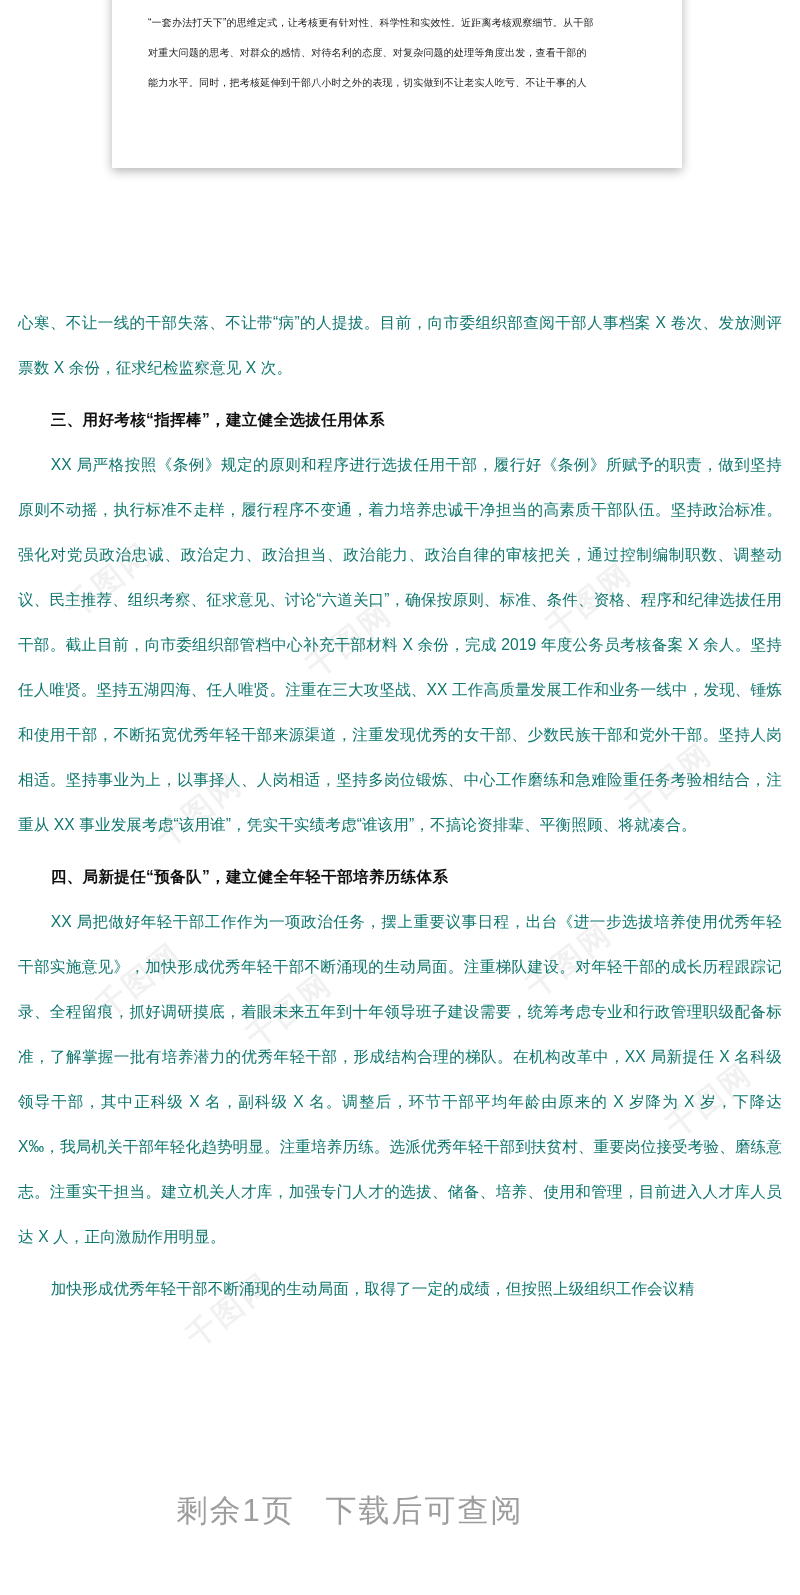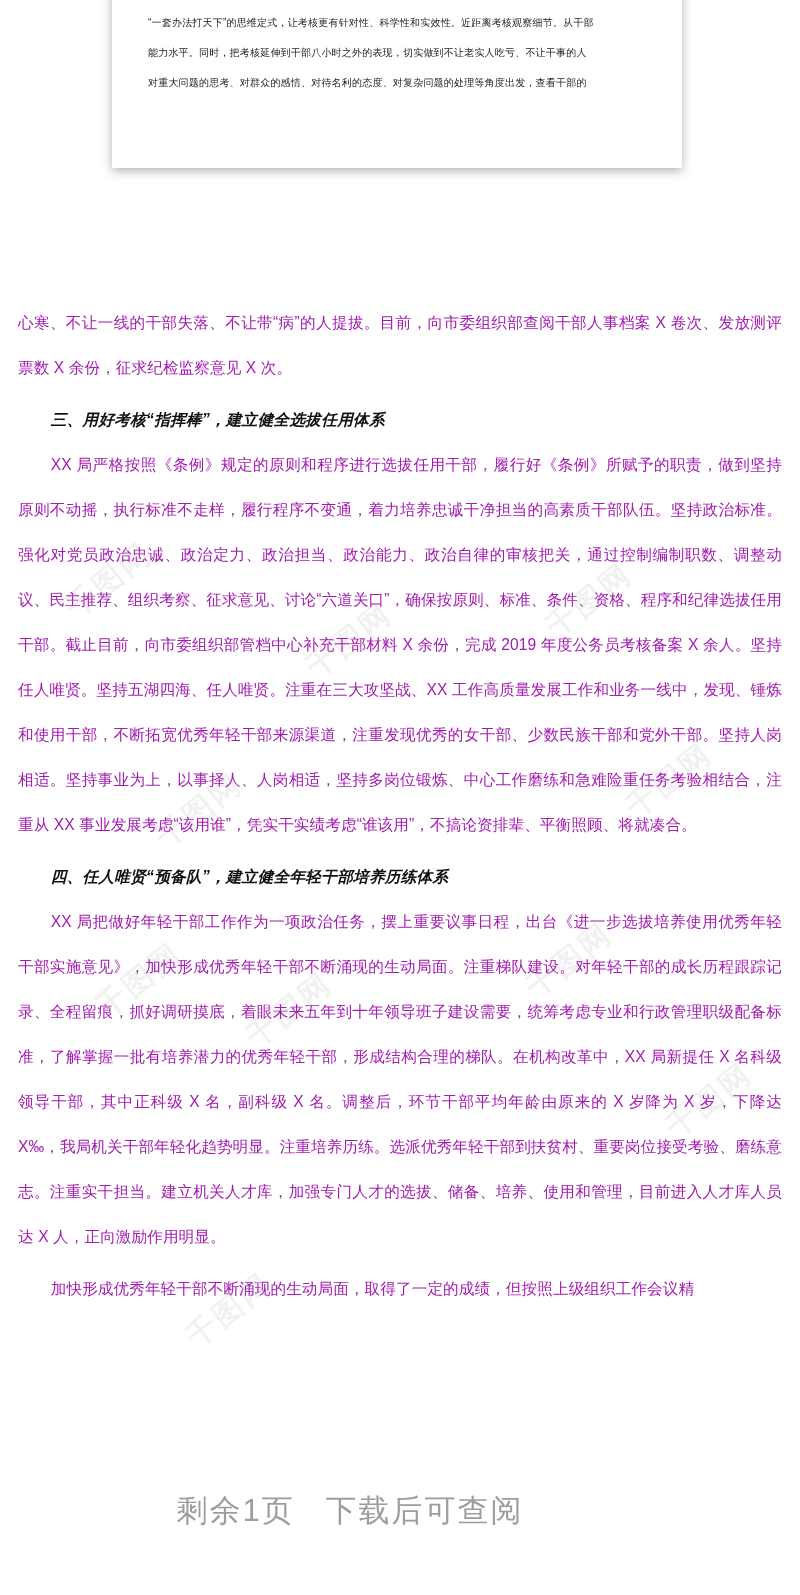--- a/index.html
+++ b/index.html
@@ -64,36 +64,35 @@
     left: 0;
     top: 300px;
     width: 800px;
     z-index: 3;
   }
   .para {
     margin: 0;
     padding: 0 18px 0 18px;
     font-size: 15.6px;
     line-height: 45px;
-    color: #a21caf;
+    color: #0f766e;
     text-align: justify;
     text-justify: inter-ideograph;
     letter-spacing: 0.1px;
   }
   .para.indent { text-indent: 2.1em; padding-left: 18px; }
   .heading {
     margin: 0;
     padding: 0 18px;
     font-size: 15.6px;
     line-height: 45px;
     font-weight: 700;
     color: #111111;
     text-indent: 2.1em;
     letter-spacing: 0.3px;
-    font-style: italic;
   }
   .gap-sm { height: 7px; }
 
   
   #footer-notice {
     position: absolute;
     left: 0;
     top: 1490px;
     width: 700px;
     text-align: center;
@@ -106,22 +105,22 @@
     letter-spacing: 2px;
     font-weight: 400;
   }
   #footer-notice .fn-gap { display: inline-block; width: 22px; }
 </style>
 </head>
 <body>
 
 <div id="preview-card">
   <div class="pv-line">“一套办法打天下”的思维定式，让考核更有针对性、科学性和实效性。近距离考核观察细节。从干部</div>
+  <div class="pv-line">对重大问题的思考、对群众的感情、对待名利的态度、对复杂问题的处理等角度出发，查看干部的</div>
   <div class="pv-line">能力水平。同时，把考核延伸到干部八小时之外的表现，切实做到不让老实人吃亏、不让干事的人</div>
-  <div class="pv-line">对重大问题的思考、对群众的感情、对待名利的态度、对复杂问题的处理等角度出发，查看干部的</div>
 </div>
 
 <div id="watermark-layer">
   <div class="wm" style="left:60px;  top:560px;">千图网</div>
   <div class="wm" style="left:300px; top:620px;">千图网</div>
   <div class="wm" style="left:540px; top:580px;">千图网</div>
   <div class="wm" style="left:150px; top:790px;">千图网</div>
   <div class="wm" style="left:620px; top:760px;">千图网</div>
   <div class="wm" style="left:90px;  top:960px;">千图网</div>
   <div class="wm" style="left:520px; top:940px;">千图网</div>
@@ -135,21 +134,21 @@
   <p class="para">心寒、不让一线的干部失落、不让带“病”的人提拔。目前，向市委组织部查阅干部人事档案 X 卷次、发放测评票数 X 余份，征求纪检监察意见 X 次。</p>
 
   <div class="gap-sm"></div>
 
   <h2 class="heading">三、用好考核“指挥棒”，建立健全选拔任用体系</h2>
 
   <p class="para indent">XX 局严格按照《条例》规定的原则和程序进行选拔任用干部，履行好《条例》所赋予的职责，做到坚持原则不动摇，执行标准不走样，履行程序不变通，着力培养忠诚干净担当的高素质干部队伍。坚持政治标准。强化对党员政治忠诚、政治定力、政治担当、政治能力、政治自律的审核把关，通过控制编制职数、调整动议、民主推荐、组织考察、征求意见、讨论“六道关口”，确保按原则、标准、条件、资格、程序和纪律选拔任用干部。截止目前，向市委组织部管档中心补充干部材料 X 余份，完成 2019 年度公务员考核备案 X 余人。坚持任人唯贤。坚持五湖四海、任人唯贤。注重在三大攻坚战、XX 工作高质量发展工作和业务一线中，发现、锤炼和使用干部，不断拓宽优秀年轻干部来源渠道，注重发现优秀的女干部、少数民族干部和党外干部。坚持人岗相适。坚持事业为上，以事择人、人岗相适，坚持多岗位锻炼、中心工作磨练和急难险重任务考验相结合，注重从 XX 事业发展考虑“该用谁”，凭实干实绩考虑“谁该用”，不搞论资排辈、平衡照顾、将就凑合。</p>
 
   <div class="gap-sm"></div>
 
-  <h2 class="heading">四、任人唯贤“预备队”，建立健全年轻干部培养历练体系</h2>
+  <h2 class="heading">四、局新提任“预备队”，建立健全年轻干部培养历练体系</h2>
 
   <p class="para indent">XX 局把做好年轻干部工作作为一项政治任务，摆上重要议事日程，出台《进一步选拔培养使用优秀年轻干部实施意见》，加快形成优秀年轻干部不断涌现的生动局面。注重梯队建设。对年轻干部的成长历程跟踪记录、全程留痕，抓好调研摸底，着眼未来五年到十年领导班子建设需要，统筹考虑专业和行政管理职级配备标准，了解掌握一批有培养潜力的优秀年轻干部，形成结构合理的梯队。在机构改革中，XX 局新提任 X 名科级领导干部，其中正科级 X 名，副科级 X 名。调整后，环节干部平均年龄由原来的 X 岁降为 X 岁，下降达 X‰，我局机关干部年轻化趋势明显。注重培养历练。选派优秀年轻干部到扶贫村、重要岗位接受考验、磨练意志。注重实干担当。建立机关人才库，加强专门人才的选拔、储备、培养、使用和管理，目前进入人才库人员达 X 人，正向激励作用明显。</p>
 
   <div class="gap-sm"></div>
 
   <p class="para indent">加快形成优秀年轻干部不断涌现的生动局面，取得了一定的成绩，但按照上级组织工作会议精</p>
 
 </div>
 
 <div id="footer-notice">

